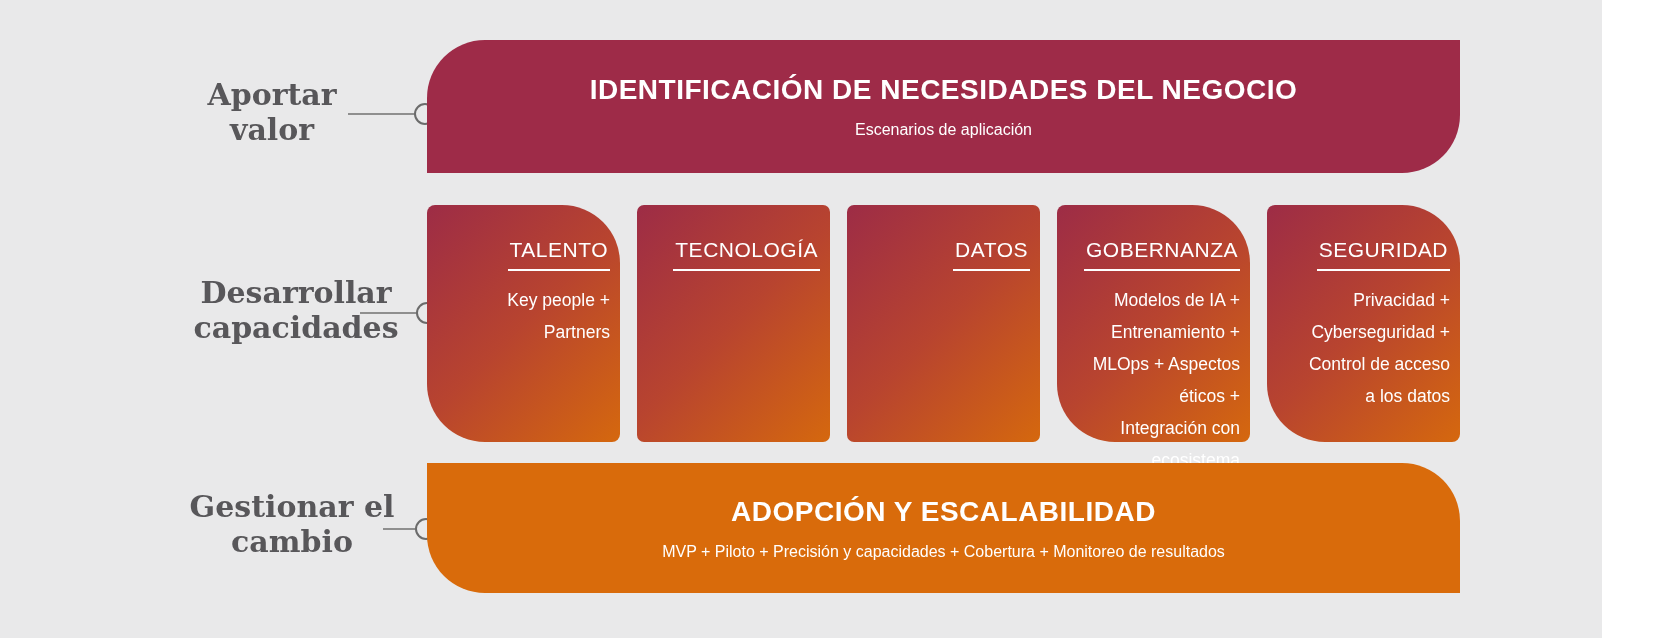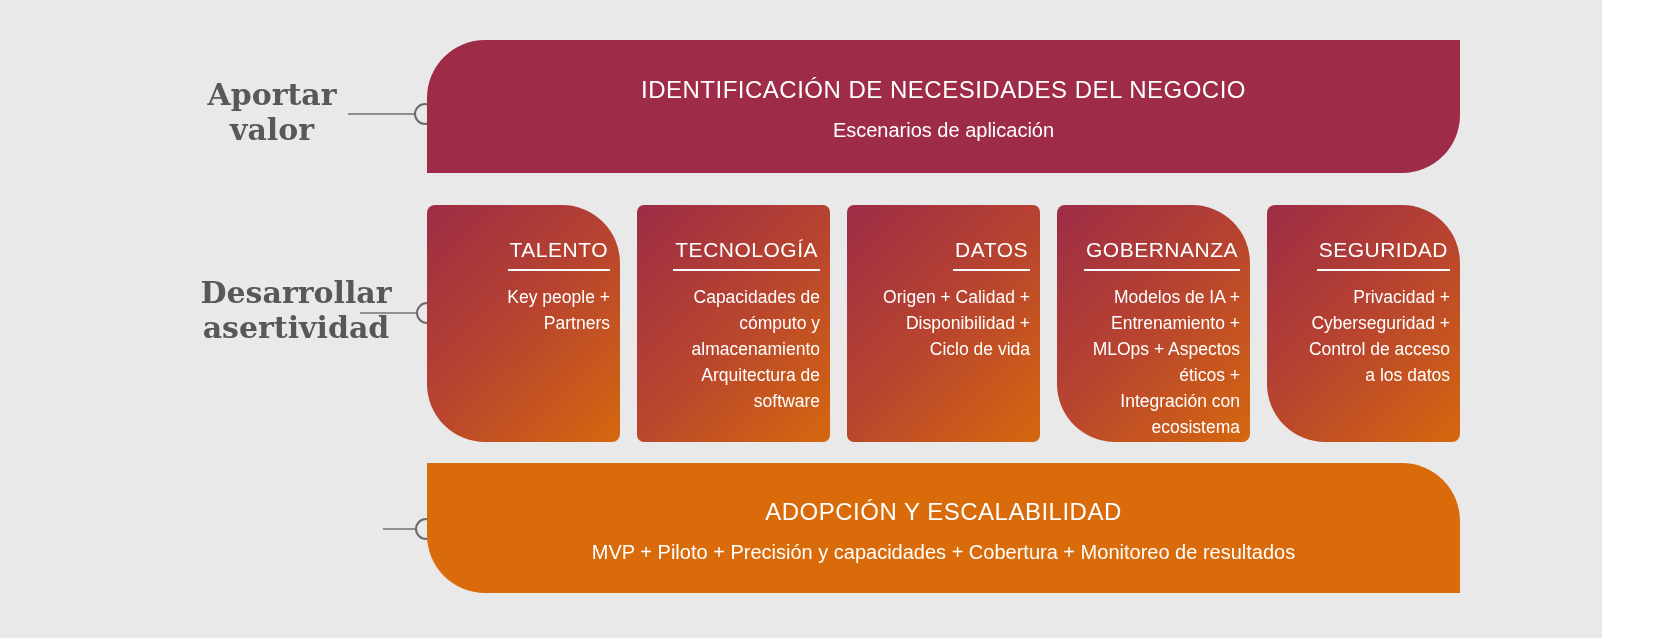--- a/index.html
+++ b/index.html
@@ -50,24 +50,24 @@
     background:#9e2b48;
     border-radius:58px 0 58px 0;
   }
   .banner-bottom{
     top:463px;height:130px;
     background:#d96b0b;
     border-radius:0 58px 0 58px;
     justify-content:center;
   }
   .banner-title{
-    font-size:24px;font-weight:400;letter-spacing:0.5px;line-height:40px;
+    font-size:28px;font-weight:700;letter-spacing:0.5px;line-height:40px;
   }
   .banner-subtitle{
-    font-size:20px;font-weight:400;line-height:26px;margin-top:7px;
+    font-size:16px;font-weight:400;line-height:26px;margin-top:7px;
   }
   
   .card{
     position:absolute;top:205px;width:193px;height:237px;
     background:linear-gradient(135deg,#9d2c46 0%,#b8442f 50%,#d5680e 100%);
     border-radius:8px 58px 8px 58px;
     color:#ffffff;text-align:right;
     box-sizing:border-box;
     padding:33px 10px 0 10px;
   }
@@ -77,64 +77,58 @@
   .card-4{left:1057px;}
   .card-5{left:1267px;}
   .card-title{
     display:inline-block;
     font-size:21px;font-weight:300;letter-spacing:0.5px;
     padding:0 2px 7px 2px;
     border-bottom:2px solid #ffffff;
     margin-bottom:13px;
   }
   .card-body{
-    font-size:17.5px;line-height:26px;font-weight:400;
+    font-size:17.5px;line-height:32px;font-weight:400;
     white-space:pre-line;
   }
 </style>
 </head>
 <body>
 
 <div class="canvas">
 
   <div class="row-label label-1">Aportar
 valor</div>
   <div class="row-label label-2">Desarrollar
-asertividad</div>
+capacidades</div>
+  <div class="row-label label-3">Gestionar el
+cambio</div>
 
   <div class="connector-line line-1"></div>
   <div class="connector-circle circle-1"></div>
   <div class="connector-line line-2"></div>
   <div class="connector-circle circle-2"></div>
   <div class="connector-line line-3"></div>
   <div class="connector-circle circle-3"></div>
 
   <div class="banner banner-top">
     <div class="banner-title">IDENTIFICACIÓN DE NECESIDADES DEL NEGOCIO</div>
     <div class="banner-subtitle">Escenarios de aplicación</div>
   </div>
 
   <div class="card card-1">
     <span class="card-title">TALENTO</span>
     <div class="card-body">Key people +
 Partners</div>
   </div>
   <div class="card card-2">
     <span class="card-title">TECNOLOGÍA</span>
-    <div class="card-body">Capacidades de
-cómputo y
-almacenamiento
-Arquitectura de
-software</div>
   </div>
   <div class="card card-3">
     <span class="card-title">DATOS</span>
-    <div class="card-body">Origen + Calidad +
-Disponibilidad +
-Ciclo de vida</div>
   </div>
   <div class="card card-5">
     <span class="card-title">SEGURIDAD</span>
     <div class="card-body">Privacidad +
 Cyberseguridad +
 Control de acceso
 a los datos</div>
   </div>
   <div class="card card-4">
     <span class="card-title">GOBERNANZA</span>

